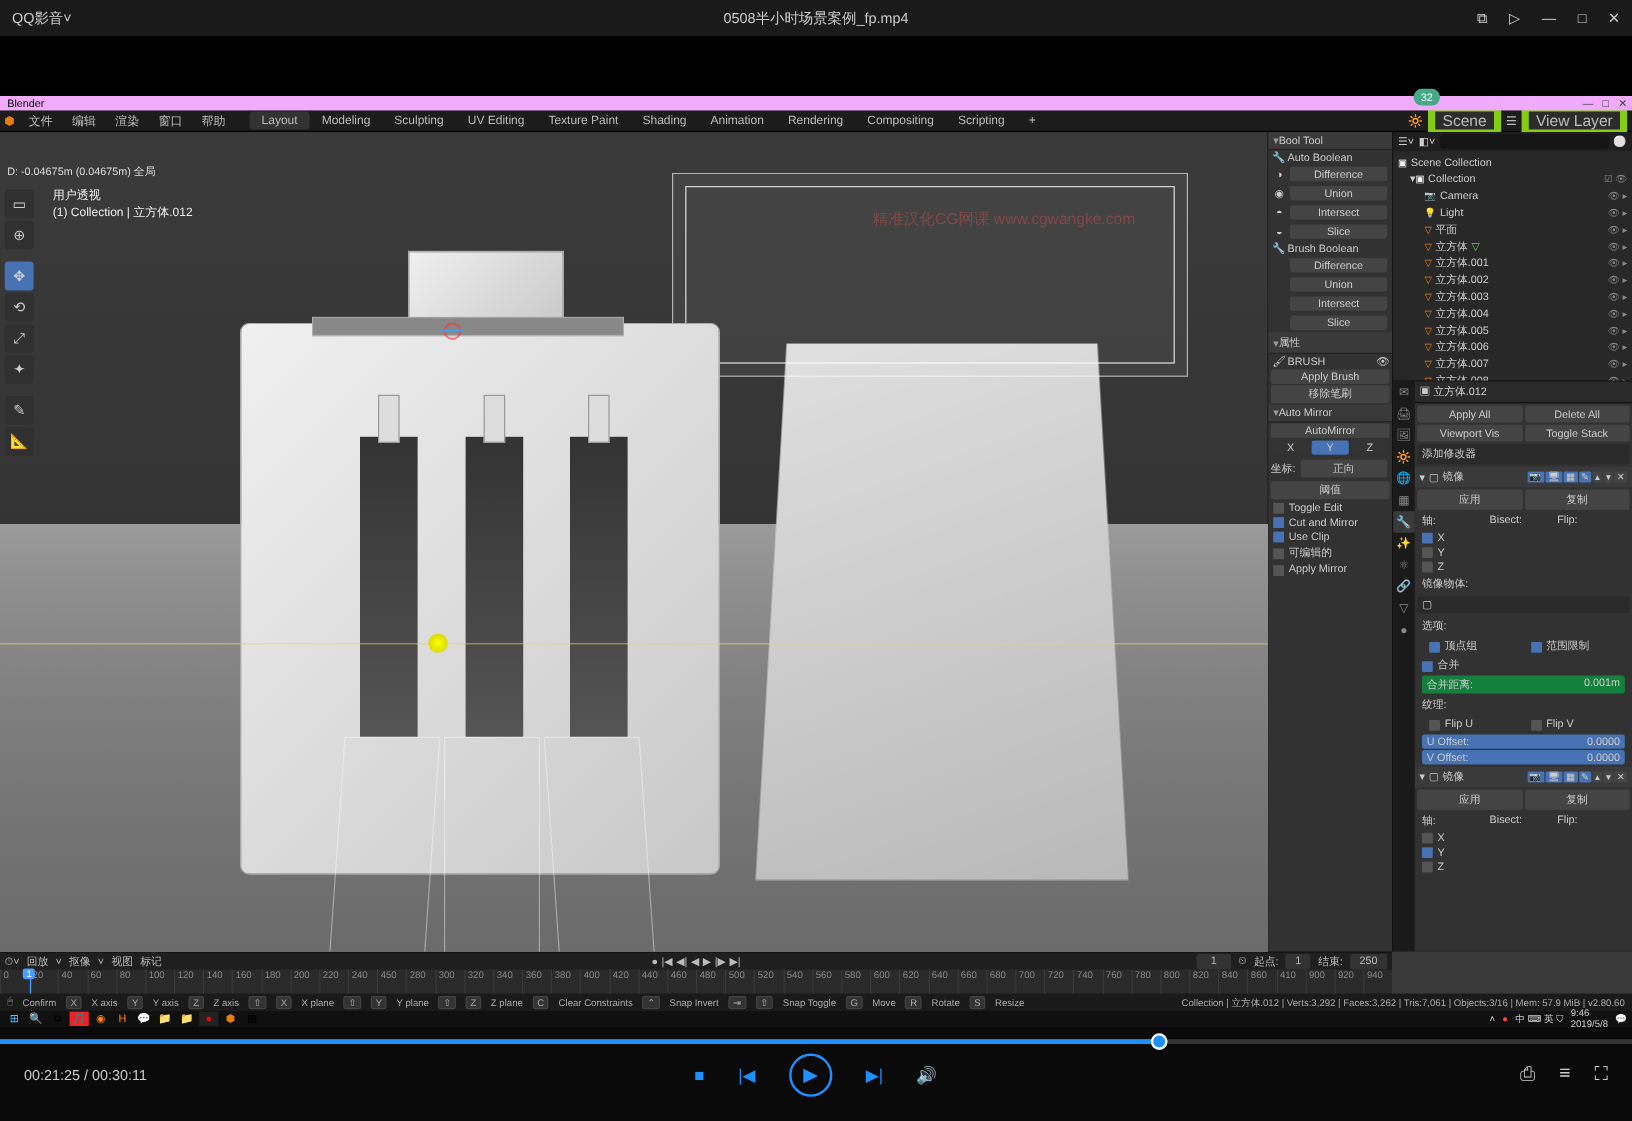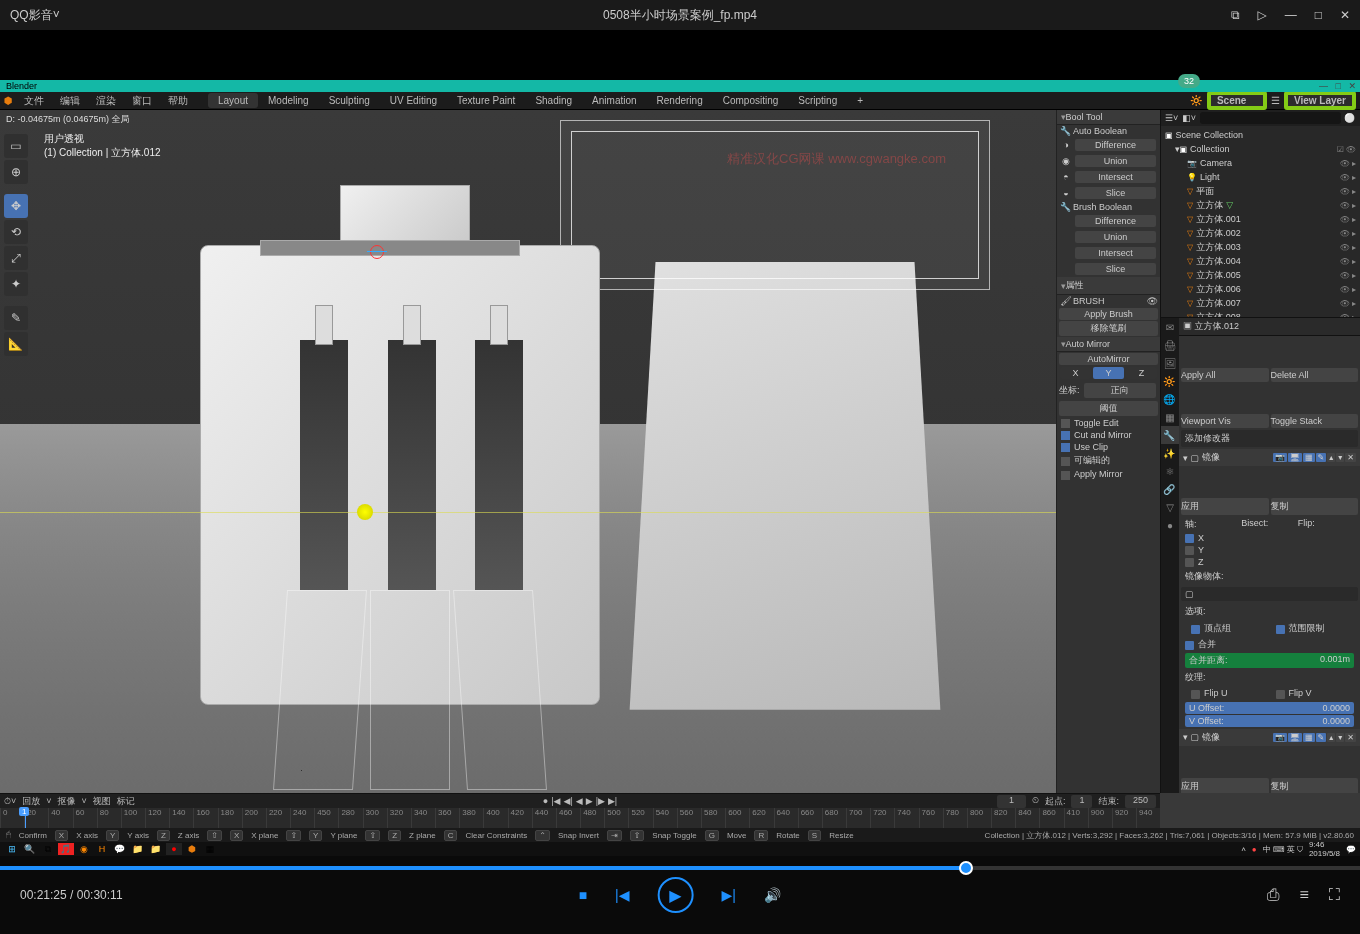--- a/index.html
+++ b/index.html
@@ -8,36 +8,36 @@
 
 .qq-titlebar { height: 30px; background: #1a1a1a; display: flex; align-items: center; color: #ccc; font-size: 12px; padding: 0 10px; }
 .qq-titlebar .title-center { position: absolute; left: 50%; transform: translateX(-50%); }
 .qq-titlebar .right { margin-left: auto; display: flex; gap: 18px; }
 .qq-titlebar .right span { cursor: pointer; }
 
 .video-area { position: absolute; top: 30px; left: 0; right: 0; bottom: 78px; background: #000; }
 
 
 .blender-window { position: absolute; top: 50px; left: 0; right: 0; bottom: 0; background: #393939; }
-.blender-title { height: 12px; background: #14b8a6; color: #000; font-size: 9px; padding-left: 6px; line-height: 12px; position: relative; }
+.blender-title { height: 12px; background: #f0abfc; color: #000; font-size: 9px; padding-left: 6px; line-height: 12px; position: relative; }
 .blender-title .fps { position: absolute; right: 160px; top: -6px; background: #4a8; color: #fff; padding: 1px 6px; border-radius: 8px; font-size: 9px; }
 .blender-title .winbtns { position: absolute; right: 4px; top: 0; font-size: 9px; color: #444; }
 
 .blender-menubar { height: 18px; background: #1c1c1c; display: flex; align-items: center; font-size: 10px; color: #bbb; border-bottom: 1px solid #000; }
 .blender-menubar .logo { width: 16px; text-align: center; color: #e87d0d; }
 .blender-menubar .m { padding: 0 8px; cursor: pointer; }
 .blender-menubar .tab { padding: 2px 10px; cursor: pointer; }
 .blender-menubar .tab.active { background: #333; border-radius: 3px; }
 .blender-menubar .right { margin-left: auto; display: flex; align-items: center; gap: 4px; padding-right: 4px; }
-.blender-menubar .scene-field { background: #2c2c2c; border: 4px solid #84cc16; border-radius: 3px; padding: 0 6px; font-size: 10px; min-width: 60px; font-weight: bold; }
+.blender-menubar .scene-field { background: #2c2c2c; border: 6px solid #84cc16; border-radius: 3px; padding: 0 6px; font-size: 13px; min-width: 60px; }
 
 .blender-body { position: absolute; top: 30px; left: 0; right: 0; bottom: 63px; display: flex; }
 
 
-.viewport { flex: 1; position: relative; background: linear-gradient(#3a3a3a, #2e2e2e); overflow: hidden; }
+.viewport { flex: 1; position: relative; background: linear-gradient(#3a3a3a, #2e2e2e); overflow: hidden; margin-top: 24px; }
 .viewport .stat { position: absolute; top: 3px; left: 6px; font-size: 9px; color: #ddd; white-space: pre; }
 .viewport .header-info { position: absolute; top: 22px; left: 44px; font-size: 10px; color: #eee; white-space: pre; }
 .toolbar-left { position: absolute; top: 24px; left: 4px; display: flex; flex-direction: column; gap: 2px; }
 .toolbar-left .tool { width: 24px; height: 24px; background: #303030; border-radius: 3px; display: flex; align-items: center; justify-content: center; color: #ccc; font-size: 12px; }
 .toolbar-left .tool.active { background: #4772b3; }
 .toolbar-left .sep { height: 6px; }
 
 
 .scene { position: absolute; inset: 0; }
 .ground { position: absolute; left: -10%; right: -10%; top: 46%; bottom: -10%; background: linear-gradient(#9a9a9a, #6a6a6a); transform: perspective(800px) rotateX(62deg); transform-origin: top; }
@@ -90,21 +90,21 @@
 .outliner .tree .restr { margin-left: auto; display: flex; gap: 2px; color: #888; }
 .outliner .tree .restr span { font-size: 8px; }
 
 .props { flex: 1; display: flex; overflow: hidden; }
 .props-tabs { width: 18px; background: #1a1a1a; display: flex; flex-direction: column; }
 .props-tabs .pt { height: 18px; display: flex; align-items: center; justify-content: center; font-size: 10px; color: #888; }
 .props-tabs .pt.active { background: #3a3a3a; color: #4a9eff; }
 .props-body { flex: 1; overflow-y: auto; background: #323232; }
 .props-body .crumb { background: #2a2a2a; padding: 2px 4px; border-bottom: 1px solid #111; }
 .props-body .btnrow { display: flex; margin: 2px; gap: 2px; }
-.props-body .btnrow .b { flex: 1; background: #444; padding: 2px 0; border-radius: 2px; font-size: 9px; margin-top: 30px; }
+.props-body .btnrow .b { flex: 1; background: #444; text-align: center; padding: 2px 0; border-radius: 2px; font-size: 9px; }
 .props-body .drop { margin: 2px; background: #2a2a2a; padding: 2px 4px; border-radius: 2px; }
 .props-body .mod-head { display: flex; align-items: center; background: #3a3a3a; padding: 2px 4px; margin-top: 2px; }
 .props-body .mod-head .ico { margin: 0 3px; font-size: 9px; }
 .props-body .mod-head .toggles { margin-left: auto; display: flex; }
 .props-body .mod-head .toggles span { background: #4772b3; padding: 0 2px; margin-left: 1px; font-size: 8px; border-radius: 1px; }
 .props-body .sub { padding: 2px 6px; }
 .props-body .lblrow { display: flex; padding: 1px 6px; }
 .props-body .lblrow .l { flex: 1; }
 .props-body .chk { padding: 1px 6px; }
 .props-body .chk::before { content:''; display:inline-block; width:9px; height:9px; background:#555; margin-right:4px; vertical-align:middle; border-radius:1px; }

